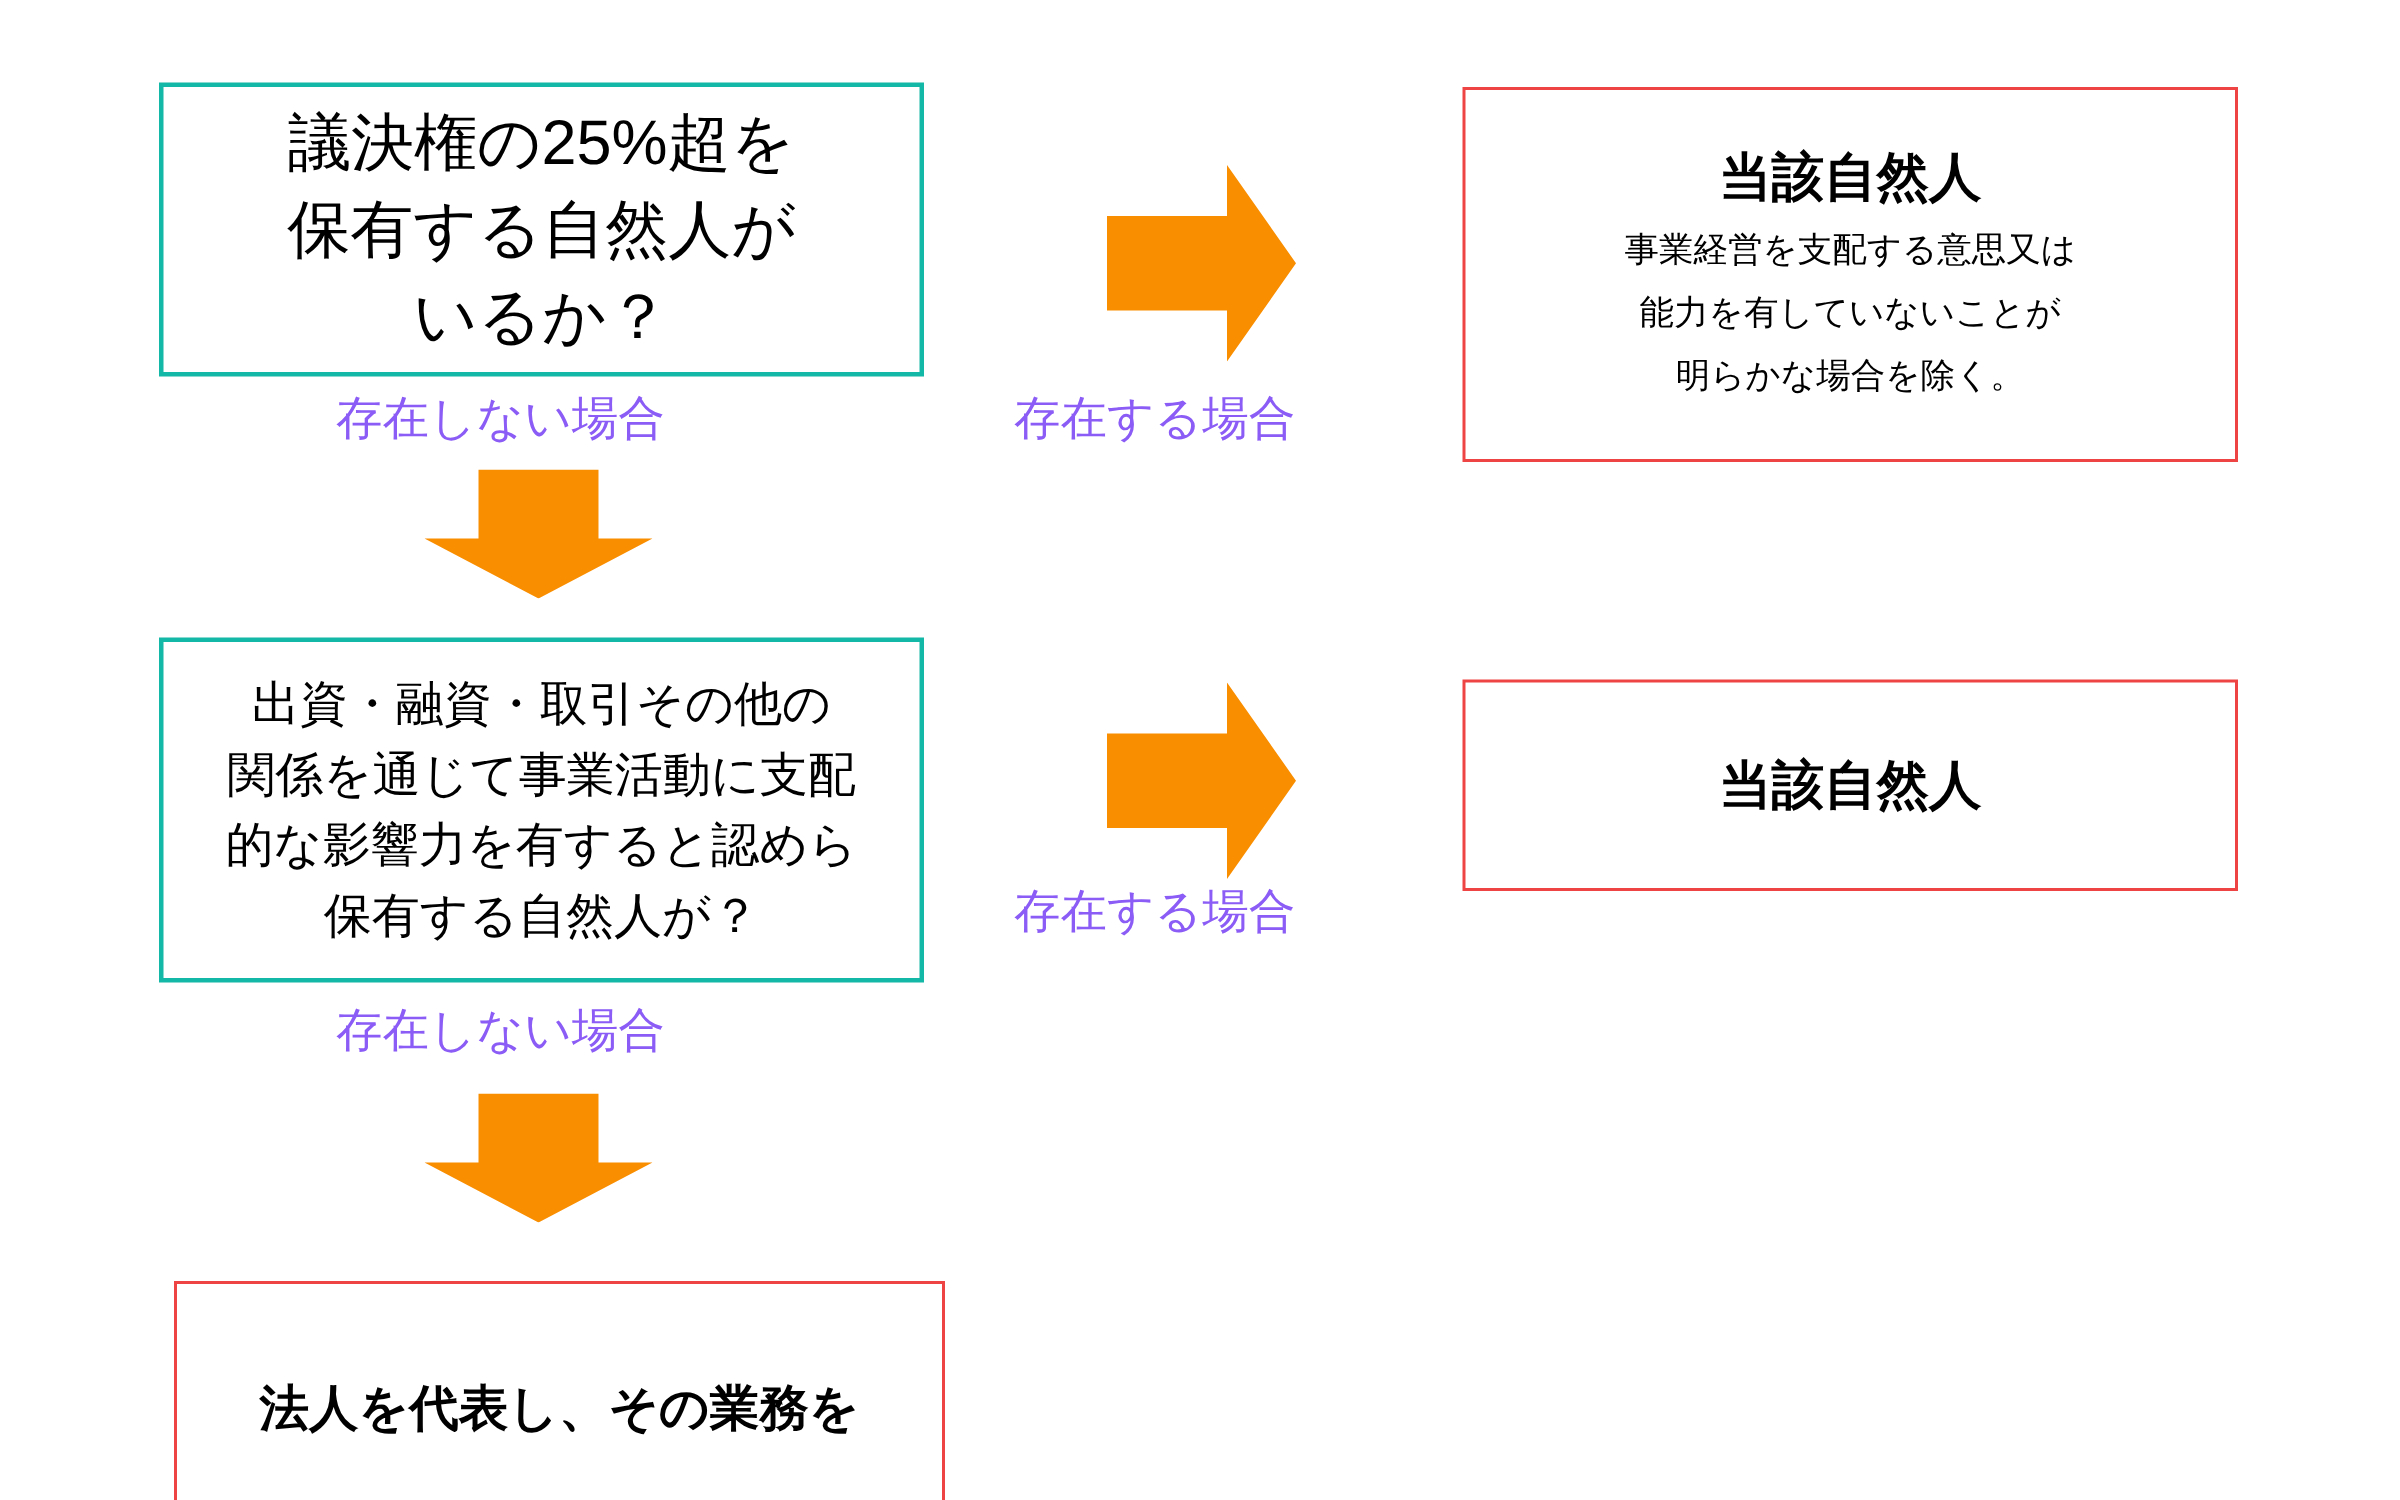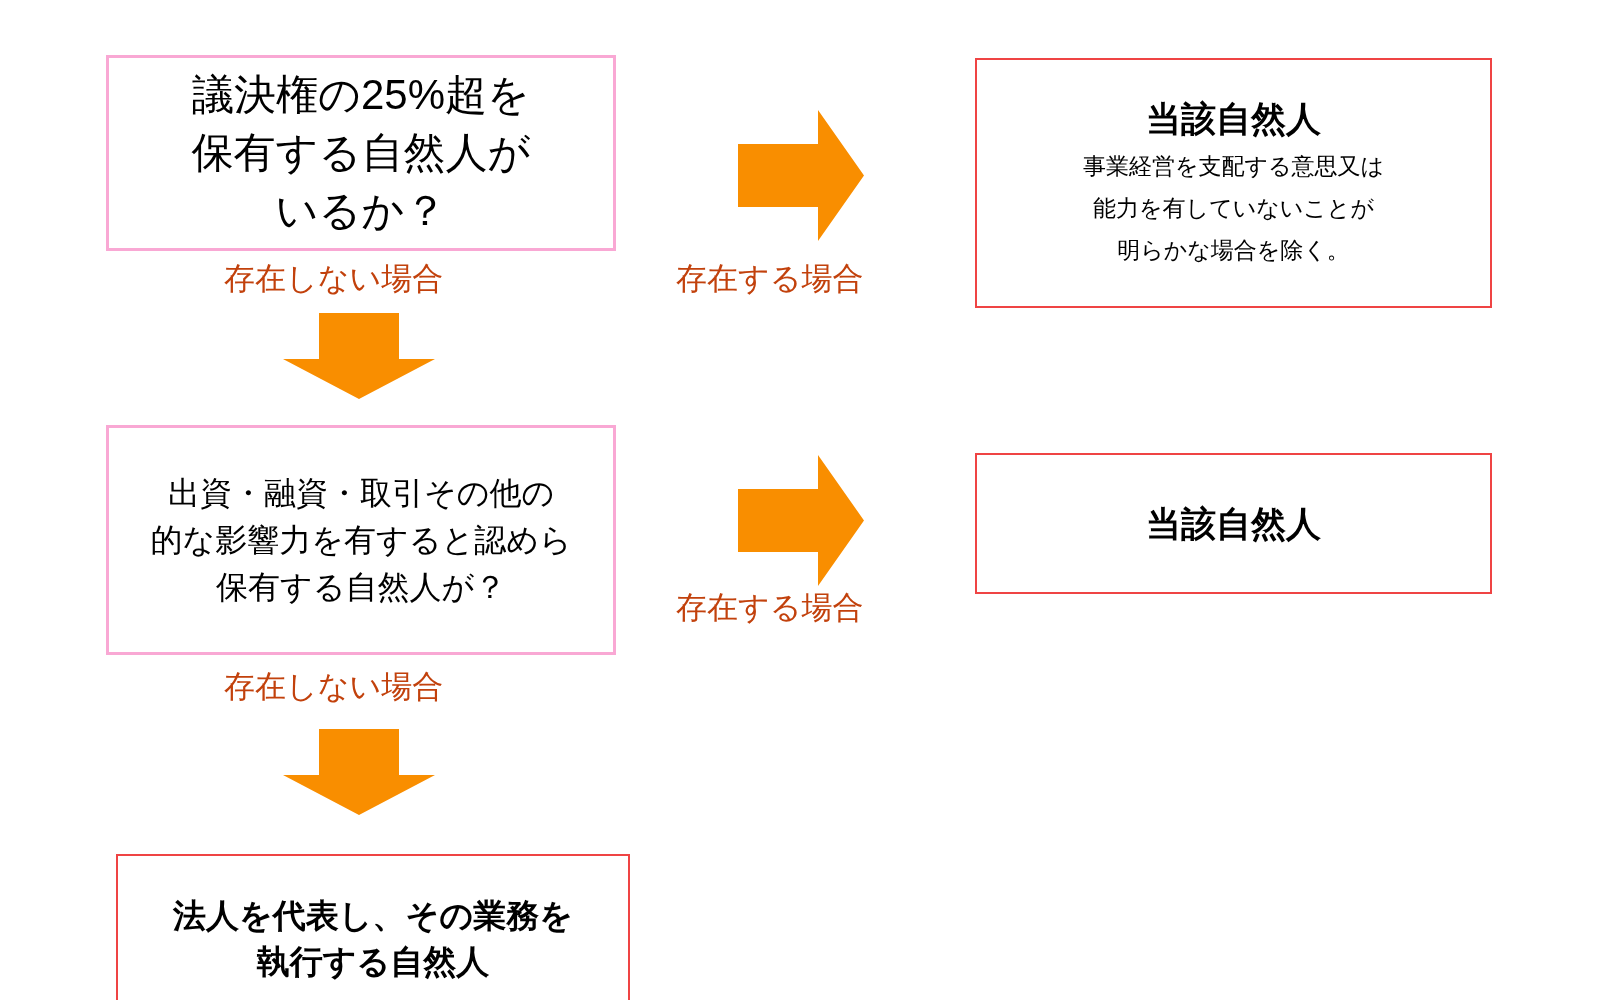--- a/index.html
+++ b/index.html
@@ -20,21 +20,21 @@
     box-sizing: border-box;
     background: #ffffff;
     display: flex;
     flex-direction: column;
     align-items: center;
     justify-content: center;
     text-align: center;
     color: #000000;
   }
   .box-black {
-    border: 3px solid #f9a8d4;
+    border: 3px solid #14b8a6;
   }
   .box-navy {
     border: 2px solid #ef4444;
   }
   .line {
     display: block;
     white-space: nowrap;
   }
   
   #box-q1 {
@@ -98,21 +98,21 @@
   }
   #box-a2 .title {
     font-size: 35px;
     line-height: 48px;
     font-weight: bold;
   }
   
   .edge-label {
     position: absolute;
     font-size: 31px;
-    color: #c2410c;
+    color: #8b5cf6;
     white-space: nowrap;
   }
   #label-no-1 { left: 224px; top: 258px; }
   #label-yes-1 { left: 676px; top: 258px; }
   #label-no-2 { left: 224px; top: 666px; }
   #label-yes-2 { left: 676px; top: 587px; }
   
   .arrow {
     position: absolute;
   }
@@ -128,27 +128,27 @@
 <div id="canvas">
 
   <div class="box box-black" id="box-q1">
     <span class="line">議決権の25%超を</span>
     <span class="line">保有する自然人が</span>
     <span class="line">いるか？</span>
   </div>
 
   <div class="box box-black" id="box-q2">
     <span class="line">出資・融資・取引その他の</span>
+    <span class="line">関係を通じて事業活動に支配</span>
     <span class="line">的な影響力を有すると認めら</span>
     <span class="line">保有する自然人が？</span>
   </div>
 
   <div class="box box-navy" id="box-a3">
     <span class="line">法人を代表し、その業務を</span>
-    <span class="line">執行する自然人</span>
   </div>
 
   <div class="box box-navy" id="box-a1">
     <span class="title">当該自然人</span>
     <span class="line">事業経営を支配する意思又は</span>
     <span class="line">能力を有していないことが</span>
     <span class="line">明らかな場合を除く。</span>
   </div>
 
   <div class="box box-navy" id="box-a2">

